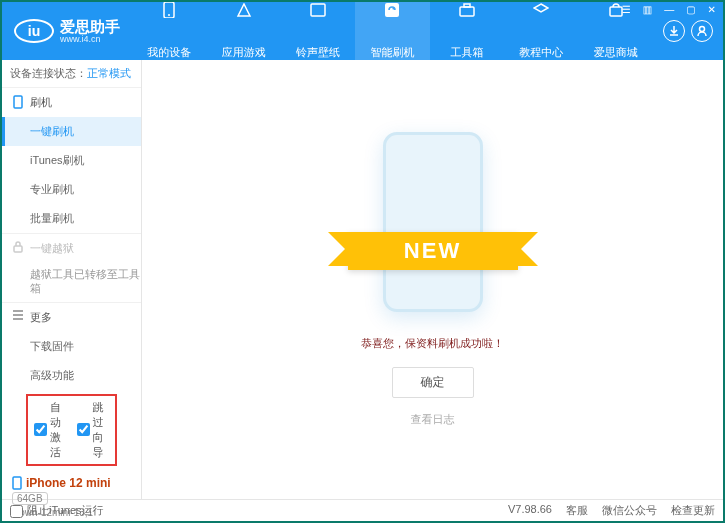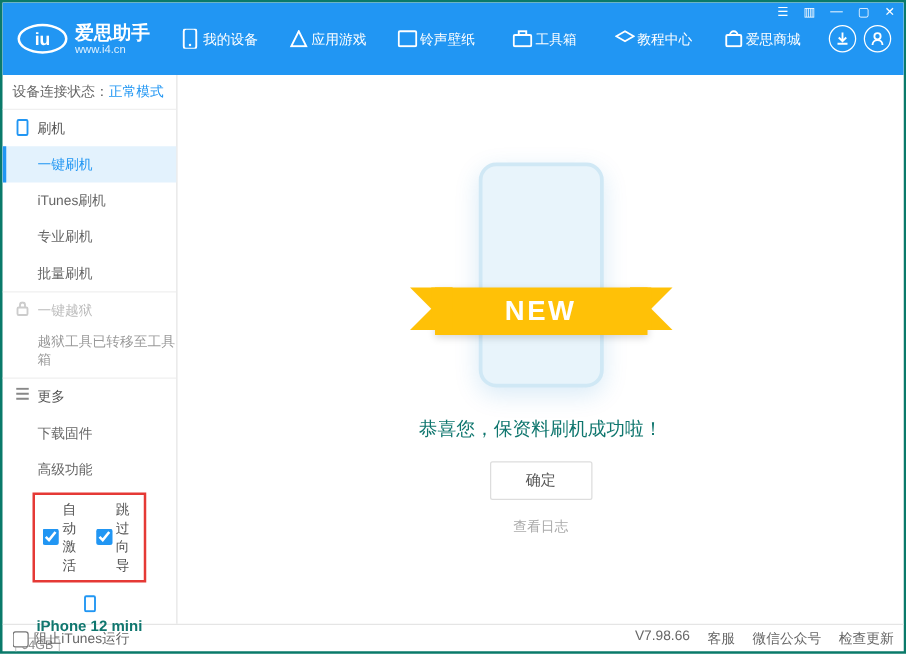--- a/index.html
+++ b/index.html
@@ -3,21 +3,21 @@
 <meta charset="utf-8">
 <style>
 * { margin: 0; padding: 0; box-sizing: border-box; font-family: "Microsoft YaHei", sans-serif; }
 body { background: #fff; width: 725px; height: 523px; overflow: hidden; border: 2px solid #0a7a6a; }
 .titlebar { background: #2196f3; height: 58px; display: flex; align-items: center; color: #fff; position: relative; }
 .logo-area { display: flex; align-items: center; padding: 0 12px; min-width: 130px; }
 .logo-circle { width: 40px; height: 24px; border: 2px solid #fff; border-radius: 50%; display: flex; align-items: center; justify-content: center; font-size: 14px; font-weight: bold; margin-right: 6px; }
 .logo-text { font-size: 15px; font-weight: bold; line-height: 1; }
 .logo-sub { font-size: 9px; opacity: 0.85; }
 .nav { display: flex; flex: 1; height: 100%; }
-.nav-item { flex: 1; display: flex; align-items: center; justify-content: center; font-size: 11px; cursor: pointer; gap: 2px; }
+.nav-item { flex: 1; display: flex; flex-direction: column; align-items: center; justify-content: space-between; font-size: 11px; cursor: pointer; gap: 2px; }
 .nav-item.active { background: #42a5f5; }
 .nav-icon { width: 16px; height: 16px; display: flex; align-items: center; justify-content: center; }
 .winctrls { position: absolute; top: 2px; right: 4px; display: flex; gap: 6px; font-size: 10px; }
 .winctrls span { cursor: pointer; padding: 0 3px; }
 .userctrls { display: flex; gap: 6px; padding: 0 10px; }
 .userctrl { width: 22px; height: 22px; border: 1.5px solid #fff; border-radius: 50%; display: flex; align-items: center; justify-content: center; cursor: pointer; }
 .body { display: flex; height: calc(100% - 58px - 22px); }
 .sidebar { width: 140px; border-right: 1px solid #e5e5e5; display: flex; flex-direction: column; font-size: 11px; }
 .conn-status { padding: 6px 8px; font-size: 11px; color: #666; }
 .conn-status b { color: #2196f3; font-weight: normal; }
@@ -25,31 +25,31 @@
 .side-header { display: flex; align-items: flex-start; padding: 7px 10px; color: #555; gap: 6px; }
 .side-header.locked { color: #bbb; }
 .side-item { padding: 7px 0 7px 28px; color: #666; cursor: pointer; position: relative; }
 .side-item.active { background: #e3f2fd; color: #2196f3; }
 .side-item.active::before { content: ""; position: absolute; left: 0; top: 0; bottom: 0; width: 3px; background: #2196f3; }
 .side-note { padding: 4px 0 6px 28px; color: #999; line-height: 1.3; }
 .checks-box { border: 2px solid #e53935; margin: 4px 24px; padding: 4px 6px; display: flex; gap: 10px; font-size: 11px; color: #555; }
 .checks-box label { display: flex; align-items: center; gap: 3px; cursor: pointer; }
 .checks-box input { accent-color: #2196f3; }
 .device-block { padding: 6px 10px 4px; }
-.device-name { color: #0f766e; font-size: 12px; font-weight: bold; display: flex; align-items: center; gap: 4px; flex-direction: column; }
+.device-name { color: #c2410c; font-size: 12px; font-weight: bold; display: flex; align-items: center; gap: 4px; }
 .device-badge { display: inline-block; border: 1px solid #ccc; border-radius: 3px; padding: 0 4px; font-size: 10px; color: #888; margin-top: 2px; }
 .device-sub { font-size: 10px; color: #888; margin-top: 2px; }
 .main { flex: 1; display: flex; flex-direction: column; align-items: center; justify-content: center; position: relative; }
 .phone-illus { width: 130px; height: 190px; position: relative; margin-bottom: 14px; }
 .phone-body { width: 100px; height: 180px; background: #e8f4fb; border: 3px solid #d0e8f5; border-radius: 14px; margin: 0 auto; position: relative; box-shadow: 0 6px 20px rgba(0,120,200,0.15); }
 .new-ribbon { position: absolute; left: -20px; right: -20px; top: 100px; background: #ffc107; color: #fff; font-weight: bold; font-size: 22px; text-align: center; padding: 6px 0; letter-spacing: 2px; box-shadow: 0 2px 6px rgba(0,0,0,0.15); }
 .new-ribbon::before, .new-ribbon::after { content: ""; position: absolute; top: 0; border: 17px solid #ffc107; }
 .new-ribbon::before { left: -20px; border-left-color: transparent; }
 .new-ribbon::after { right: -20px; border-right-color: transparent; }
-.success-msg { font-size: 15px; color: #0f766e; margin-bottom: 16px; }
+.success-msg { font-size: 11px; color: #7f1d1d; margin-bottom: 16px; }
 .ok-btn { border: 1px solid #ddd; background: #fff; padding: 6px 28px; font-size: 12px; color: #555; cursor: pointer; border-radius: 2px; }
 .log-link { margin-top: 14px; font-size: 11px; color: #aaa; cursor: pointer; }
 .statusbar { height: 22px; border-top: 1px solid #e5e5e5; display: flex; align-items: center; font-size: 11px; color: #666; padding: 0 8px; }
 .statusbar .left { display: flex; align-items: flex-end; gap: 4px; }
 .statusbar .right { margin-left: auto; display: flex; gap: 14px; }
 .statusbar .right span { cursor: pointer; }
 svg { display: block; }
 </style>
 </head>
 <body>
@@ -88,20 +88,30 @@
       <span>应用游戏</span>
     </div>
     <div class="nav-item">
       <span class="nav-icon">
           <svg width="16" height="14" viewBox="0 0 16 14">
             <rect x="1" y="1" width="14" height="12" rx="1" fill="none" stroke="#fff" stroke-width="1.5"></rect>
           </svg>
         </span>
       <span>铃声壁纸</span>
     </div>
+    <div class="nav-item active">
+      <span class="nav-icon">
+          <svg width="16" height="16" viewBox="0 0 16 16">
+            <rect x="1" y="1" width="14" height="14" rx="2" fill="#fff"></rect>
+            <path d="M5 8 A3 3 0 1 1 11 8" fill="none" stroke="#42a5f5" stroke-width="1.5"></path>
+            <path d="M10 5 L11 8 L8 7" fill="#42a5f5"></path>
+          </svg>
+        </span>
+      <span>智能刷机</span>
+    </div>
     <div class="nav-item">
       <span class="nav-icon">
           <svg width="16" height="14" viewBox="0 0 16 14">
             <rect x="1" y="4" width="14" height="9" rx="1" fill="none" stroke="#fff" stroke-width="1.5"></rect>
             <rect x="5" y="1" width="6" height="3" fill="none" stroke="#fff" stroke-width="1.5"></rect>
           </svg>
         </span>
       <span>工具箱</span>
     </div>
     <div class="nav-item">

